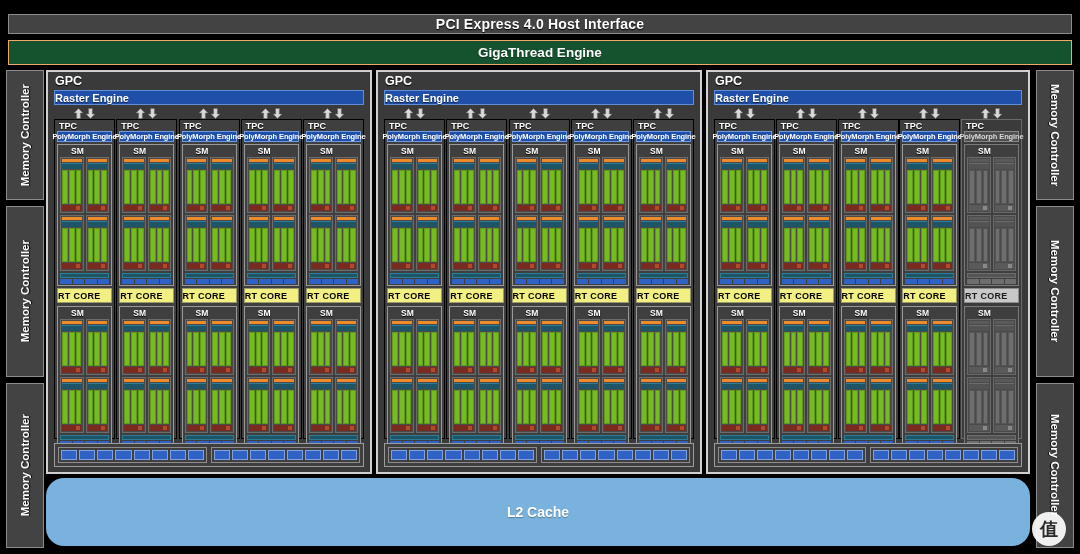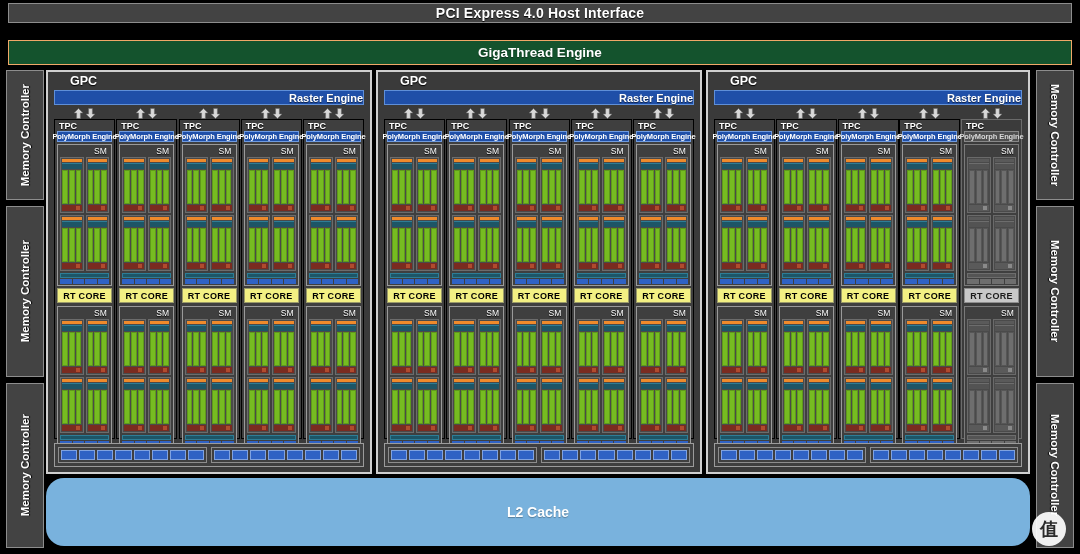--- a/index.html
+++ b/index.html
@@ -13,21 +13,21 @@
 
   
   .topbar{
     position:absolute;left:8px;right:8px;
     box-sizing:border-box;
     display:flex;align-items:center;justify-content:center;
     font-weight:bold;
     border:1px solid #8d8d8d;
   }
   #pcie{
-    top:3px;height:20px;
+    top:14px;height:20px;
     background:#434343;
     font-size:14px;
     letter-spacing:.2px;
     text-shadow:0 1px 1px #000;
   }
   #gigathread{
     top:40px;height:25px;
     background:#14532d;
     font-size:13.5px;
     color:#ffffff;
@@ -63,30 +63,30 @@
     box-sizing:border-box;
     background:#3a3a3a;
     border:2px solid #cfcfcf;
     padding:0;
   }
   #gpc0{left:0px;width:326px;}
   #gpc1{left:330px;width:326px;}
   #gpc2{left:660px;width:324px;}
 
   .gpc-title{
-    position:absolute;left:22px;top:2px;
+    position:absolute;left:7px;top:2px;
     font-size:12.5px;font-weight:bold;color:#fff;
     text-shadow:0 1px 1px #000;
   }
   .raster{
     position:absolute;left:6px;right:6px;top:18px;height:15px;
     box-sizing:border-box;
     background:#1f4fa8;
     border:1px solid #5f8fd8;
-    display:flex;align-items:center;justify-content:flex-end;
+    display:flex;align-items:center;justify-content:flex-start;
     font-size:11px;font-weight:bold;color:#fff;
     text-shadow:0 1px 1px rgba(0,0,0,.6);
   }
   .tpc-row{
     position:absolute;left:6px;right:6px;top:35px;bottom:33px;
     display:flex;justify-content:space-between;
   }
 
   
   .tpc{
@@ -119,24 +119,23 @@
     margin-bottom:2px;
   }
 
   
   .sm{
     box-sizing:border-box;
     background:#3f3f3f;border:1px solid #9a9a9a;
     padding:1px;margin-bottom:2px;
   }
   .sm-label{
-    font-size:8.5px;font-weight:normal;color:#fff;
+    font-size:8.5px;font-weight:bold;color:#fff;
     line-height:10px;padding-left:12px;
     text-shadow:0 1px 1px #000;
-    margin-left:23px;
   }
   .quad-grid{
     display:grid;grid-template-columns:1fr 1fr;gap:2px;
     padding:1px;
   }
   .quad{
     box-sizing:border-box;
     background:#4a4a4a;border:1px solid #6c6c6c;
     padding:1px;
   }
@@ -158,21 +157,21 @@
   .sm-foot-blue{
     height:5px;display:flex;gap:1px;
   }
   .sm-foot-blue i{flex:1;display:block;background:#2f62c4;}
 
   
   .rtcore{
     height:15px;
     box-sizing:border-box;
     background:#f3f083;border:1px solid #9a9a6a;
-    display:flex;align-items:center;justify-content:center;
+    display:flex;align-items:center;justify-content:flex-start;
     font-size:9px;font-weight:bold;color:#000;
     letter-spacing:.3px;margin-bottom:3px;
   }
 
   
   .tpc.disabled{background:#3b3b3b;border-color:#6a6a6a;}
   .tpc.disabled .polymorph{background:#4f4f4f;border-color:#888;color:#d8d8d8;}
   .tpc.disabled .sm{border-color:#7a7a7a;}
   .tpc.disabled .quad{background:#4a4a4a;border-color:#6a6a6a;}
   .tpc.disabled .q-orange{background:#5a5a5a;}

